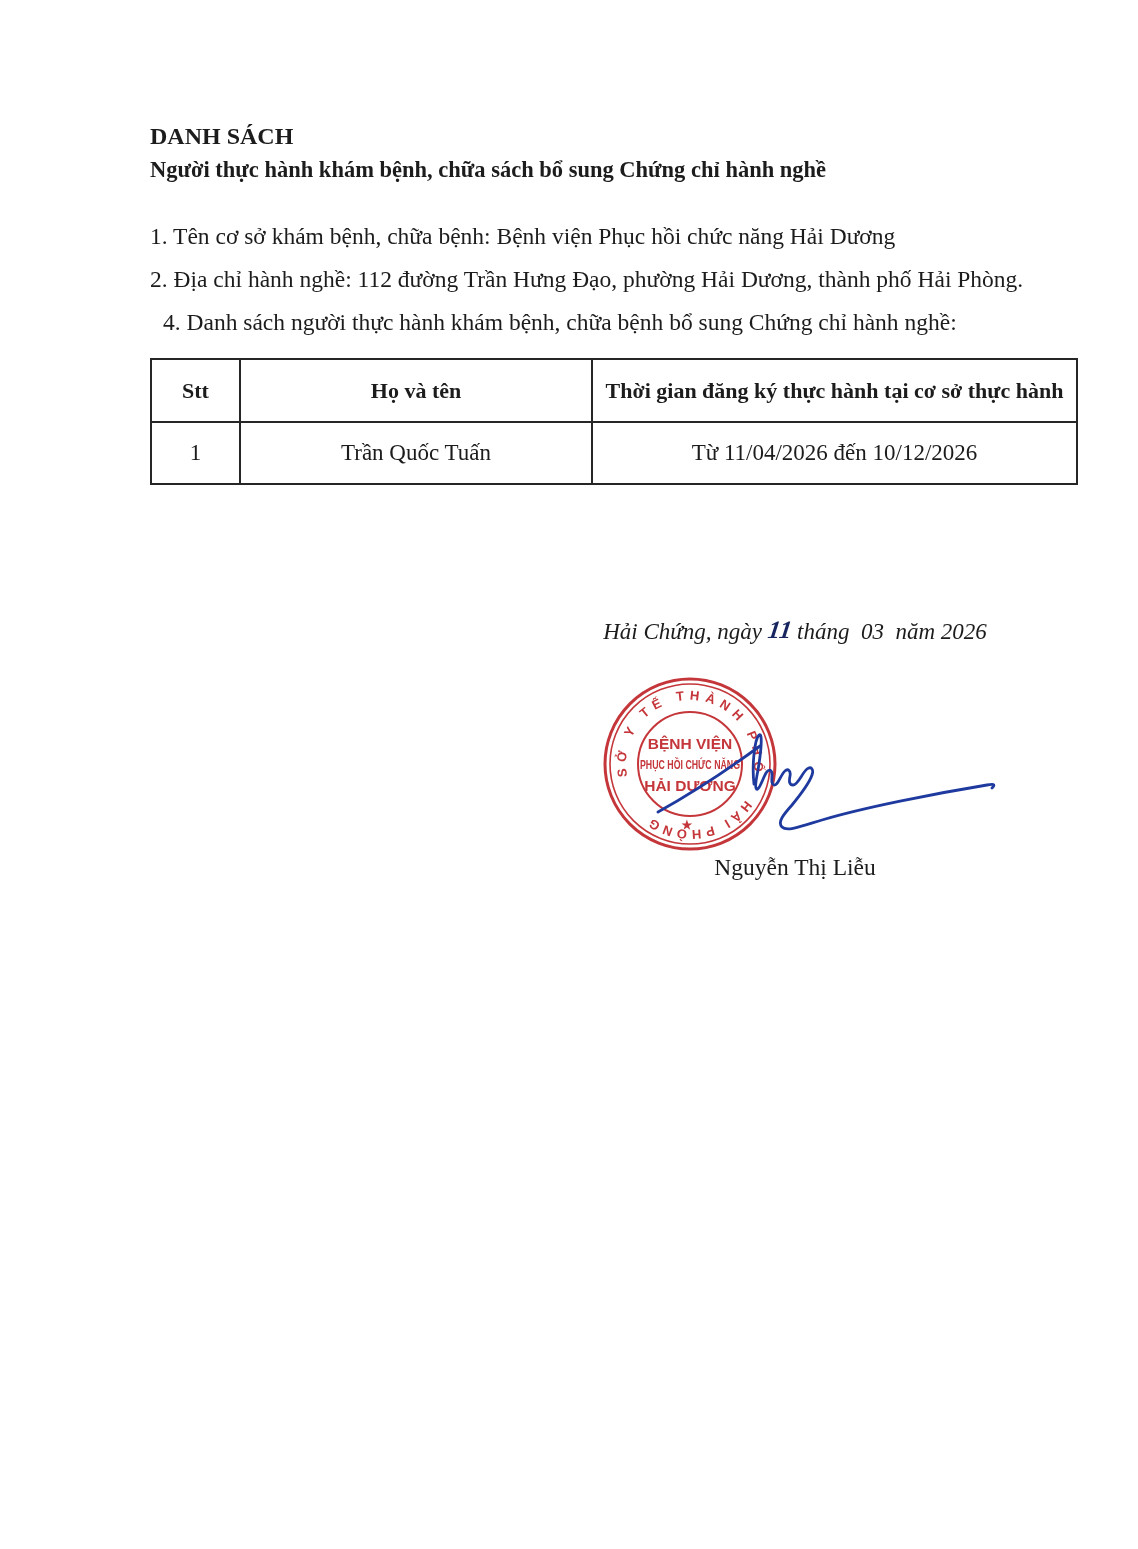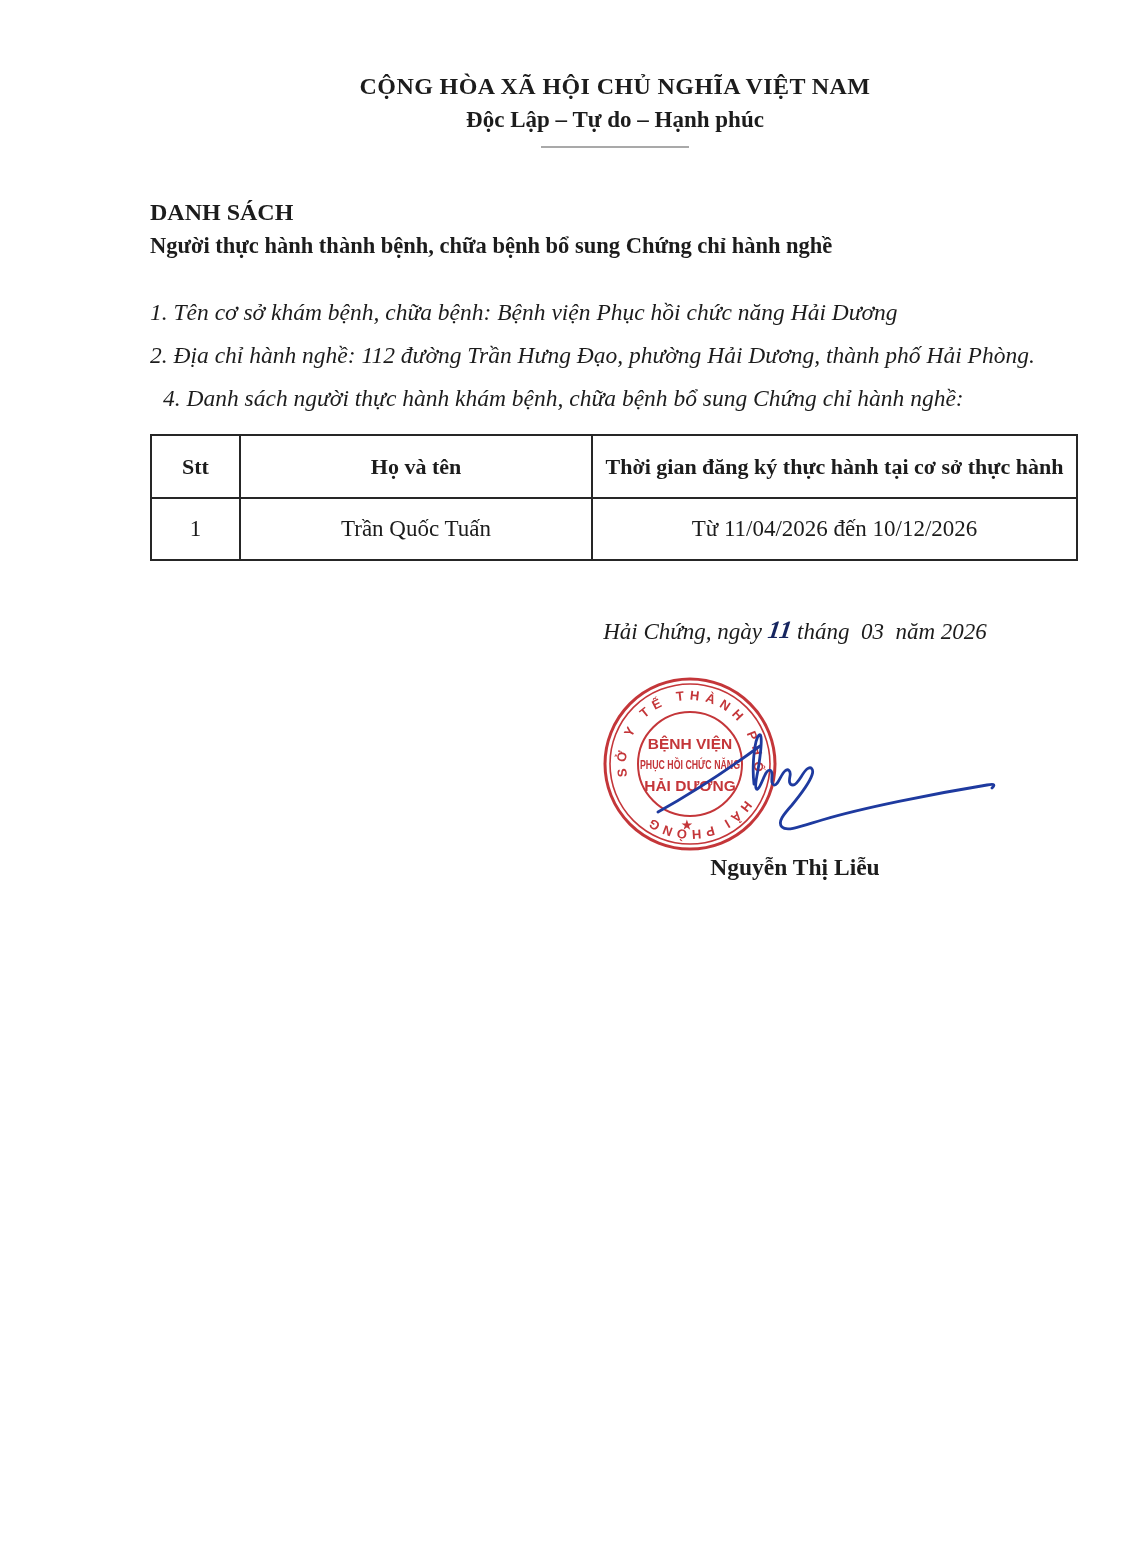--- a/index.html
+++ b/index.html
@@ -17,21 +17,21 @@
   
   .nat-header { text-align: center; }
   .nh1 { font-size: 24px; font-weight: bold; letter-spacing: 0.4px; line-height: 28px; }
   .nh2 { font-size: 23px; font-weight: bold; margin-top: 6px; line-height: 27px; }
   .nh-sep { width: 148px; height: 2px; background: #a9a9a9; margin: 13px auto 0 auto; }
   
   .title-block { margin-top: 50px; }
   .doc-title { font-size: 24px; font-weight: bold; line-height: 28px; }
   .doc-subtitle { font-size: 22.5px; font-weight: bold; margin-top: 6px; line-height: 27px; }
   
-  .items { margin-top: 32px; font-size: 23.5px; line-height: 43px; font-style: italic; }
+  .items { margin-top: 32px; font-size: 23.5px; line-height: 43px; }
   .item { margin: 0; }
   .item-3 { padding-left: 13px; }
   
   table.list-table {
     border-collapse: collapse;
     table-layout: fixed;
     width: 926px;
     margin-top: 14px;
   }
   table.list-table th, table.list-table td {
@@ -55,37 +55,32 @@
   .date-line .hand-day {
     display: inline-block;
     font-weight: bold;
     color: #16255f;
     transform: skewX(-8deg) translateY(-1px);
     font-size: 25px;
   }
   .role { font-size: 23px; font-weight: bold; margin-top: 5px; letter-spacing: 0.5px; }
   .stamp-svg { position: absolute; left: 62px; top: 60px; opacity: 0.93; }
   .sig-svg { position: absolute; left: 72px; top: 102px; }
-  .signer-name { position: absolute; top: 238px; left: 0; width: 100%; font-size: 23.5px; font-weight: bold; }
+  .signer-name { position: absolute; top: 238px; left: 0; width: 100%; font-size: 23.5px; font-weight: normal; }
   .stamp-txt { font-family: "Liberation Sans", sans-serif; font-weight: bold; }
 </style>
 </head>
 <body>
 
 <div class="page">
 
-  <div class="nat-header">
-    <div class="nh1">CỘNG HÒA XÃ HỘI CHỦ NGHĨA VIỆT NAM</div>
-    <div class="nh2">Độc Lập – Tự do – Hạnh phúc</div>
-    <div class="nh-sep"></div>
-  </div>
 
   <div class="title-block">
     <div class="doc-title">DANH SÁCH</div>
-    <div class="doc-subtitle">Người thực hành thành bệnh, chữa bệnh bổ sung Chứng chỉ hành nghề</div>
+    <div class="doc-subtitle">Người thực hành khám bệnh, chữa sách bổ sung Chứng chỉ hành nghề</div>
   </div>
 
   <div class="items">
     <p class="item item-1">1. Tên cơ sở khám bệnh, chữa bệnh: Bệnh viện Phục hồi chức năng Hải Dương</p>
     <p class="item item-2">2. Địa chỉ hành nghề: 112 đường Trần Hưng Đạo, phường Hải Dương, thành phố Hải Phòng.</p>
     <p class="item item-3">4. Danh sách người thực hành khám bệnh, chữa bệnh bổ sung Chứng chỉ hành nghề:</p>
   </div>
 
   <table class="list-table">
     <colgroup>

